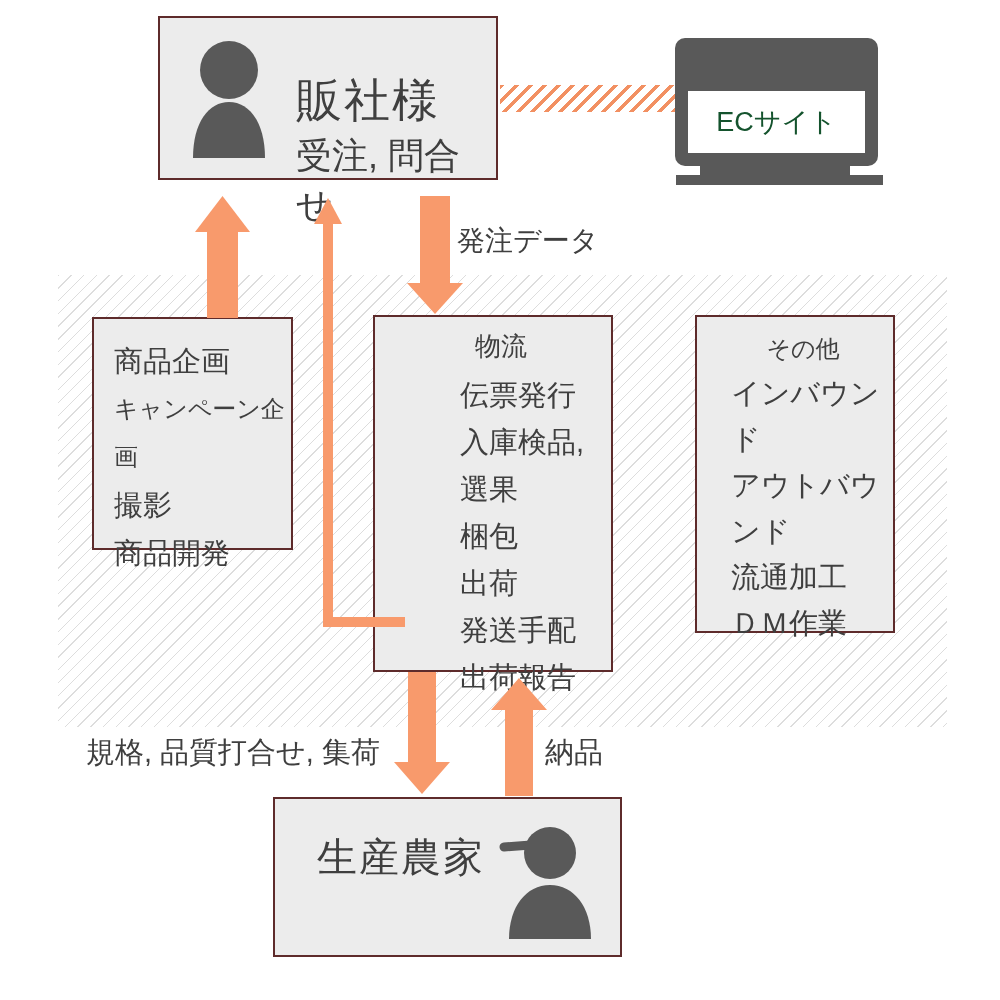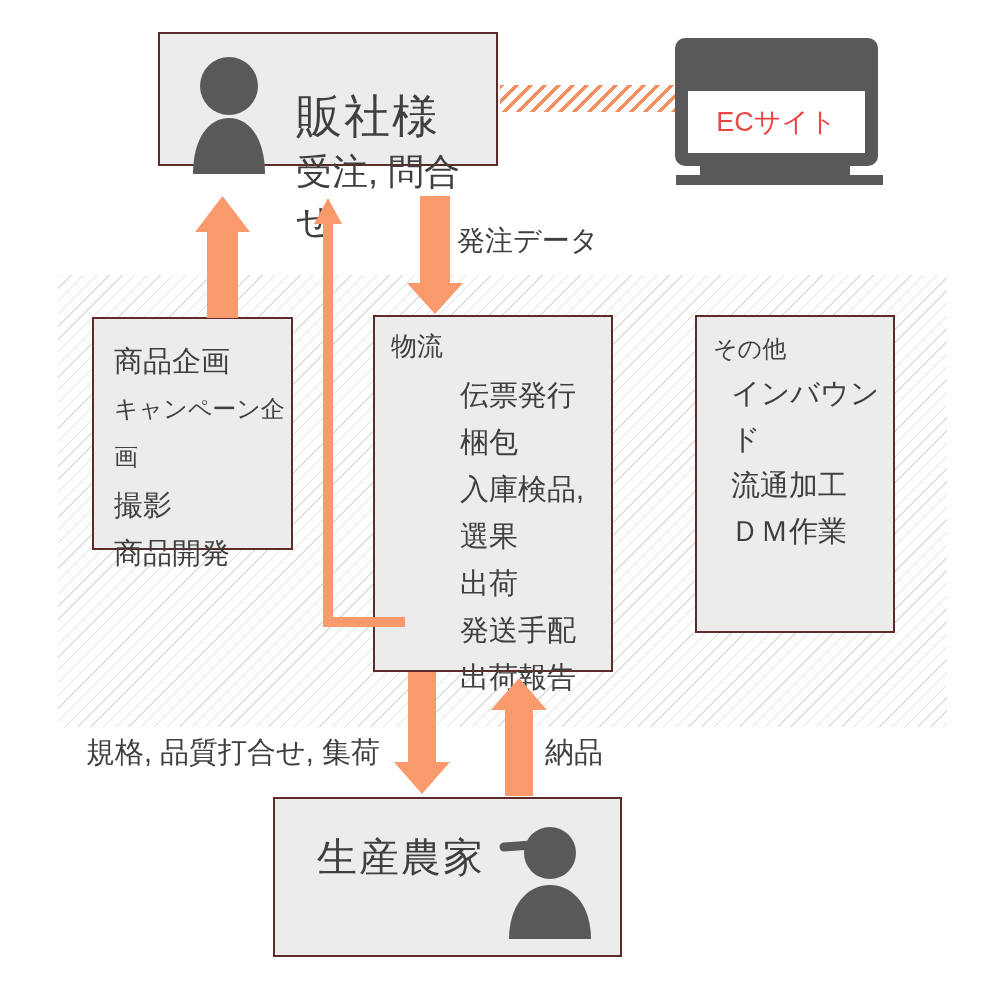--- a/index.html
+++ b/index.html
@@ -17,31 +17,31 @@
   .ec-link{
     position:absolute;left:500px;top:85px;width:175px;height:27px;
     background:repeating-linear-gradient(135deg, #F29062 0 3.5px, #ffffff 3.5px 10px);
     z-index:2;
   }
   
   .box{
     position:absolute;background:#ececec;border:2px solid #5e2b2b;
     box-sizing:border-box;z-index:3;
   }
-  #top-box{left:158px;top:32px;width:340px;height:134px;}
+  #top-box{left:158px;top:16px;width:340px;height:164px;}
   #planning-box{left:92px;top:317px;width:201px;height:233px;padding:18px 0 0 20px;}
   #logistics-box{left:373px;top:315px;width:240px;height:357px;}
   #others-box{left:695px;top:315px;width:200px;height:318px;}
   #producer-box{left:273px;top:797px;width:349px;height:160px;}
 
   .big-title{font-size:46px;line-height:1.05;letter-spacing:2px;}
   .sub-title{font-size:36px;margin-top:8px;}
   #top-box .txt{position:absolute;left:136px;top:58px;}
 
-  .box-title-c{text-align:left;font-size:26px;padding-top:12px;margin-left:16px;}
+  .box-title-c{text-align:center;font-size:26px;padding-top:12px;margin-left:16px;}
   .items{font-size:29px;}
   #planning-box .items div{line-height:48px;}
   #planning-box .items div:nth-child(2){font-size:24px;}
   #logistics-box .items{padding-left:37px;padding-top:8px;margin-left:48px;}
   #logistics-box .items div{line-height:47px;}
   #others-box .box-title-c{font-size:24px;padding-top:16px;font-family:Liberation Serif, serif;}
   #others-box .items{padding-left:34px;padding-top:5px;}
   #others-box .items div{line-height:46px;}
 
   #producer-box .txt{position:absolute;left:42px;top:36px;font-size:40px;line-height:45px;letter-spacing:2px;}
@@ -74,21 +74,21 @@
   #lbl-spec{left:86px;top:733px;}
   #lbl-delivery{left:545px;top:733px;}
 
   
   #laptop{position:absolute;left:675px;top:38px;z-index:3;}
   #laptop .screen{
     width:203px;height:128px;background:#595959;border-radius:10px;position:relative;
   }
   #laptop .inner{
     position:absolute;left:13px;top:13px;right:13px;bottom:13px;background:#ffffff;
-    display:flex;align-items:center;justify-content:center;font-size:27px;color:#ef4444;margin-top:40px;
+    display:flex;align-items:center;justify-content:center;font-size:27px;color:#14532d;margin-top:40px;
   }
   #laptop .neck{position:absolute;left:25px;top:128px;width:150px;height:10px;background:#595959;}
   #laptop .base{position:absolute;left:1px;top:137px;width:207px;height:10px;background:#595959;}
 
   .icon-svg{position:absolute;z-index:4;}
 </style>
 </head>
 <body>
 
 <div id="stage">
@@ -135,32 +135,33 @@
       <div>キャンペーン企画</div>
       <div>撮影</div>
       <div>商品開発</div>
     </div>
   </div>
 
   <div class="box" id="logistics-box">
     <div class="box-title-c">物流</div>
     <div class="items">
       <div>伝票発行</div>
+      <div>入庫検品, 選果</div>
       <div>梱包</div>
-      <div>入庫検品, 選果</div>
       <div>出荷</div>
       <div>発送手配</div>
       <div>出荷報告</div>
     </div>
   </div>
 
   <div class="box" id="others-box">
     <div class="box-title-c">その他</div>
     <div class="items">
       <div>インバウンド</div>
+      <div>アウトバウンド</div>
       <div>流通加工</div>
       <div>ＤＭ作業</div>
     </div>
   </div>
 
   <div class="oshaft" id="arr-bdown-shaft"></div>
   <div class="ohead head-down" id="arr-bdown-head"></div>
   <div class="ohead head-up" id="arr-bup-head"></div>
   <div class="oshaft" id="arr-bup-shaft"></div>
   <div class="flow-label" id="lbl-spec">規格, 品質打合せ, 集荷</div>

